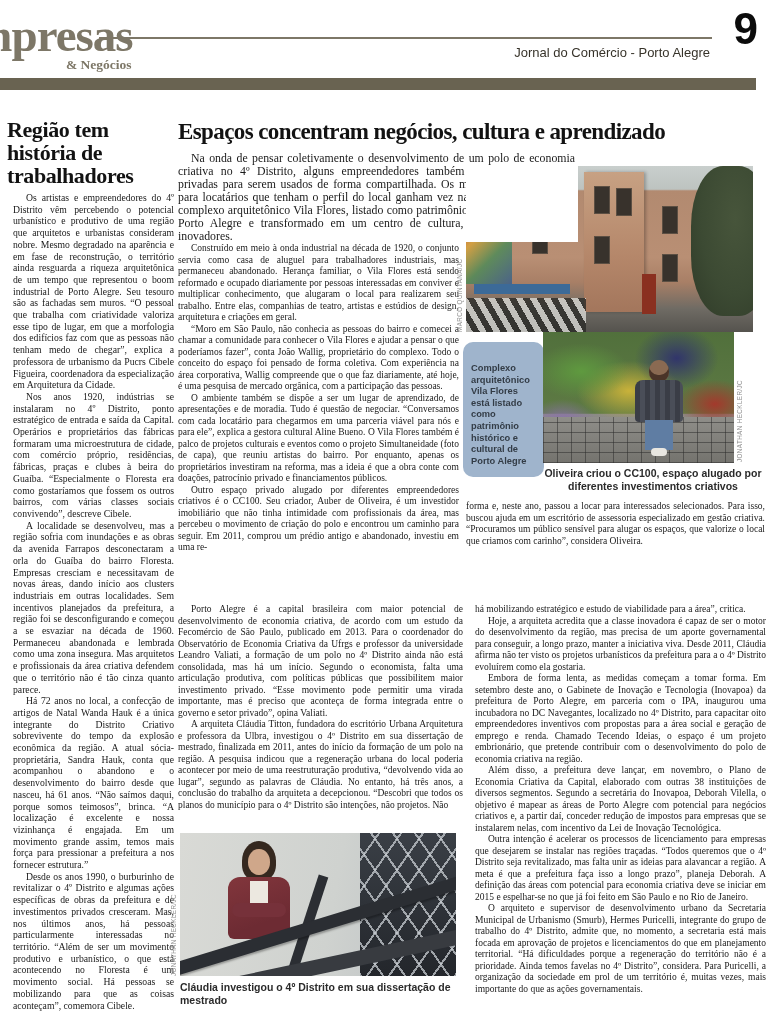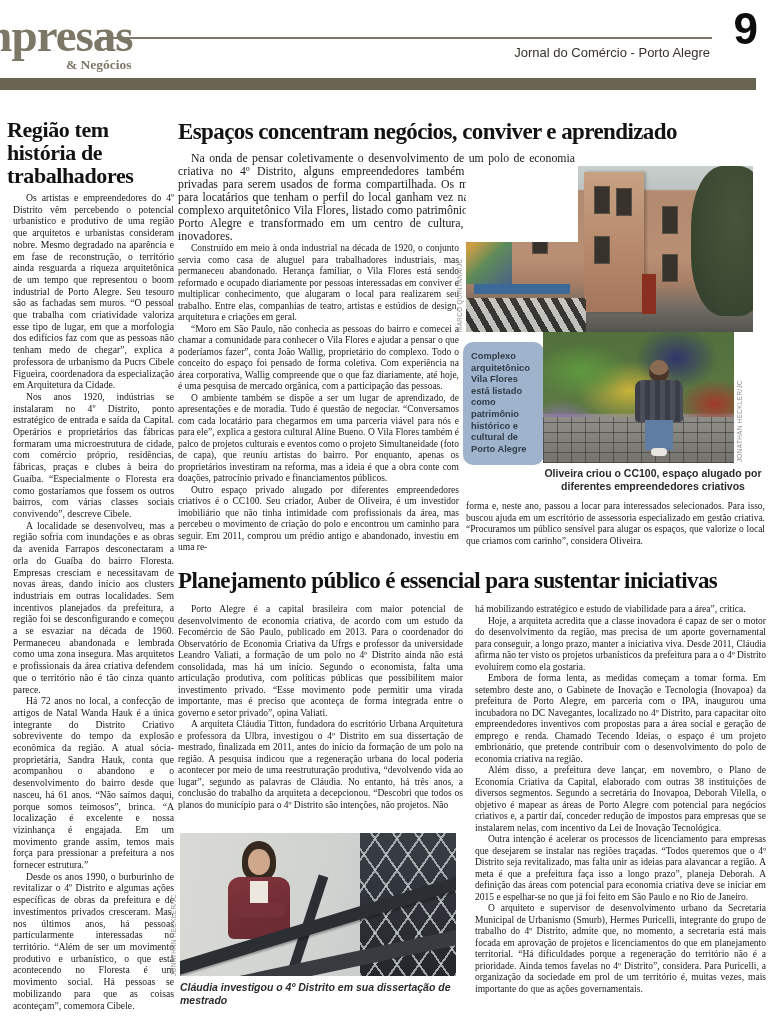--- a/index.html
+++ b/index.html
@@ -30,22 +30,22 @@
   .col-left{left:13px;top:192px;width:161px;font-size:9.7px;line-height:11.7px;}
   .blk-lead{left:178px;top:152px;width:397px;}
   .blk-narrow{left:178px;top:243px;width:281px;font-family:Liberation Serif, serif;}
   .blk-cont-right{left:466px;top:501px;width:299px;}
   .p3-col1{left:178px;top:604px;width:285px;}
   .p3-col2{left:475px;top:604px;width:291px;}
   
   .caption{position:absolute;font-family:"Liberation Sans",sans-serif;font-weight:bold;
         font-size:10.5px;line-height:13px;color:#2b2b2b;}
   .cap-oliveira{left:540px;top:467px;width:226px;text-align:center;}
-  .cap-claudia{left:180px;top:981px;width:290px;text-align:left;font-style:italic;}
-  .bluebox{position:absolute;left:463px;top:342px;width:66px;padding:9px 7px 10px 8px;
+  .cap-claudia{left:180px;top:981px;width:290px;text-align:left;}
+  .bluebox{position:absolute;left:463px;top:342px;width:66px;padding:21px 7px 10px 8px;
         background:#9fb4cc;border-radius:10px;font-family:"Liberation Sans",sans-serif;
         font-size:9.3px;line-height:11.6px;font-weight:bold;color:#333c46;}
   .vcredit{position:absolute;font-family:"Liberation Sans",sans-serif;font-size:6.3px;
         color:#8f8f8f;letter-spacing:.4px;writing-mode:vertical-rl;transform:rotate(180deg);}
   .cr-quintana{left:456px;top:246px;height:86px;}
   .cr-heckler1{left:736px;top:372px;height:90px;}
   .cr-heckler2{left:170px;top:866px;height:110px;}
   
   .photo{position:absolute;overflow:hidden;}
   .ph-building{left:466px;top:166px;width:287px;height:166px;
@@ -119,21 +119,21 @@
 
   <div class="headline hl-left">Região tem história de trabalhadores</div>
   <div class="bodytext col-left">
       <p>Os artistas e empreendedores do 4º Distrito vêm percebendo o potencial urbanístico e produtivo de uma região que arquitetos e urbanistas consideram nobre. Mesmo degradado na aparência e em fase de reconstrução, o território ainda resguarda a riqueza arquitetônica de um tempo que representou o boom industrial de Porto Alegre. Seu tesouro são as fachadas sem muros. “O pessoal que trabalha com criatividade valoriza esse tipo de lugar, em que a morfologia dos edifícios faz com que as pessoas não tenham medo de chegar”, explica a professora de urbanismo da Pucrs Cibele Figueira, coordenadora da especialização em Arquitetura da Cidade.</p>
       <p>Nos anos 1920, indústrias se instalaram no 4º Distrito, ponto estratégico de entrada e saída da Capital. Operários e proprietários das fábricas formaram uma microestrutura de cidade, com comércio próprio, residências, fábricas, praças e clubes à beira do Guaíba. “Especialmente o Floresta era como gostaríamos que fossem os outros bairros, com várias classes sociais convivendo”, descreve Cibele.</p>
       <p>A localidade se desenvolveu, mas a região sofria com inundações e as obras da avenida Farrapos desconectaram a orla do Guaíba do bairro Floresta. Empresas cresciam e necessitavam de novas áreas, dando início aos clusters industriais em outras localidades. Sem incentivos planejados da prefeitura, a região foi se desconfigurando e começou a se esvaziar na década de 1960. Permaneceu abandonada e lembrada como uma zona insegura. Mas arquitetos e profissionais da área criativa defendem que o território não é tão cinza quanto parece.</p>
       <p>Há 72 anos no local, a confecção de artigos de Natal Wanda Hauk é a única integrante do Distrito Criativo sobrevivente do tempo da explosão econômica da região. A atual sócia-proprietária, Sandra Hauk, conta que acompanhou o abandono e o desenvolvimento do bairro desde que nasceu, há 61 anos. “Não saímos daqui, porque somos teimosos”, brinca. “A localização é excelente e nossa vizinhança é engajada. Em um movimento grande assim, temos mais força para pressionar a prefeitura a nos fornecer estrutura.”</p>
       <p>Desde os anos 1990, o burburinho de revitalizar o 4º Distrito e algumas ações específicas de obras da prefeitura e de investimentos privados cresceram. Mas, nos últimos anos, há pessoas particularmente interessadas no território. “Além de ser um movimento produtivo e urbanístico, o que está acontecendo no Floresta é um movimento social. Há pessoas se mobilizando para que as coisas aconteçam”, comemora Cibele.</p>
     </div>
 
-  <div class="headline hl-espacos">Espaços concentram negócios, conviver e aprendizado</div>
+  <div class="headline hl-espacos">Espaços concentram negócios, cultura e aprendizado</div>
   <div class="bodytext lead blk-lead">
     <p>Na onda de pensar coletivamente o desenvolvimento de um polo de economia criativa no 4º Distrito, alguns empreendedores também investiram em áreas privadas para serem usados de forma compartilhada. Os multiespaços exclusivos para locatários que tenham o perfil do local ganham vez na região. Um deles é o complexo arquitetônico Vila Flores, listado como patrimônio histórico e cultural de Porto Alegre e transformado em um centro de cultura, educação e negócios inovadores.</p>
   </div>
   <div class="bodytext blk-narrow">
       <p>Construído em meio à onda industrial na década de 1920, o conjunto servia como casa de aluguel para trabalhadores industriais, mas permaneceu abandonado. Herança familiar, o Vila Flores está sendo reformado e ocupado diariamente por pessoas interessadas em conviver e multiplicar conhecimento, que alugaram o local para realizarem seu trabalho. Entre elas, companhias de teatro, artistas e estúdios de design, arquitetura e criações em geral.</p>
       <p>“Moro em São Paulo, não conhecia as pessoas do bairro e comecei a chamar a comunidade para conhecer o Vila Flores e ajudar a pensar o que poderíamos fazer”, conta João Wallig, proprietário do complexo. Todo o conceito do espaço foi pensado de forma coletiva. Com experiência na área corporativa, Wallig compreende que o que faz diariamente, até hoje, é uma pesquisa de mercado orgânica, com a participação das pessoas.</p>
       <p>O ambiente também se dispõe a ser um lugar de aprendizado, de apresentações e de moradia. Tudo é questão de negociar. “Conversamos com cada locatário para chegarmos em uma parceria viável para nós e para ele”, explica a gestora cultural Aline Bueno. O Vila Flores também é palco de projetos culturais e eventos como o projeto Simultaneidade (foto de capa), que reuniu artistas do bairro. Por enquanto, apenas os proprietários investiram na reforma, mas a ideia é que a obra conte com doações, patrocínio privado e financiamentos públicos.</p>
       <p>Outro espaço privado alugado por diferentes empreendedores criativos é o CC100. Seu criador, Auber de Oliveira, é um investidor imobiliário que não tinha intimidade com profissionais da área, mas percebeu o movimento de criação do polo e encontrou um caminho para seguir. Em 2011, comprou um prédio antigo e abandonado, investiu em uma re-</p>
     </div>
   <div class="bodytext blk-cont-right no-first-indent">
@@ -164,23 +164,22 @@
   <div class="photo ph-graffiti">
     <div class="cobbles"></div>
     <div class="man">
       <div class="man-head"></div>
       <div class="man-shirt"></div>
       <div class="man-jeans"></div>
       <div class="man-shoe"></div>
     </div>
   </div>
   <div class="vcredit cr-heckler1">JONATHAN HECKLER/JC</div>
-  <div class="caption cap-oliveira">Oliveira criou o CC100, espaço alugado por diferentes empreendedores criativos</div>
-
-  <div class="headline hl-planej">Planejamento público é essencial para sustentar iniciativas</div>
+  <div class="caption cap-oliveira">Oliveira criou o CC100, espaço alugado por diferentes investimentos criativos</div>
+
   <div class="bodytext p3-col1">
       <p>Porto Alegre é a capital brasileira com maior potencial de desenvolvimento de economia criativa, de acordo com um estudo da Fecomércio de São Paulo, publicado em 2013. Para o coordenador do Observatório de Economia Criativa da Ufrgs e professor da universidade Leandro Valiati, a formação de um polo no 4º Distrito ainda não está consolidada, mas há um início. Segundo o economista, falta uma articulação produtiva, com políticas públicas que possibilitem maior investimento privado. “Esse movimento pode permitir uma virada importante, mas é preciso que aconteça de forma integrada entre o governo e setor privado”, opina Valiati.</p>
       <p>A arquiteta Cláudia Titton, fundadora do escritório Urbana Arquitetura e professora da Ulbra, investigou o 4º Distrito em sua dissertação de mestrado, finalizada em 2011, antes do início da formação de um polo na região. A pesquisa indicou que a regeneração urbana do local poderia acontecer por meio de uma reestruturação produtiva, “devolvendo vida ao lugar”, segundo as palavras de Cláudia. No entanto, há três anos, a conclusão do trabalho da arquiteta a decepcionou. “Descobri que todos os planos do município para o 4º Distrito são intenções, não projetos. Não</p>
     </div>
   <div class="bodytext p3-col2 no-first-indent">
       <p>há mobilizando estratégico e estudo de viabilidade para a área”, critica.</p>
       <p>Hoje, a arquiteta acredita que a classe inovadora é capaz de ser o motor do desenvolvimento da região, mas precisa de um aporte governamental para conseguir, a longo prazo, manter a iniciativa viva. Desde 2011, Cláudia afirma não ter visto os projetos urbanísticos da prefeitura para a o 4º Distrito evoluírem como ela gostaria.</p>
       <p>Embora de forma lenta, as medidas começam a tomar forma. Em setembro deste ano, o Gabinete de Inovação e Tecnologia (Inovapoa) da prefeitura de Porto Alegre, em parceria com o IPA, inaugurou uma incubadora no DC Navegantes, localizado no 4º Distrito, para capacitar oito empreendedores inventivos com propostas para a área social e geração de emprego e renda. Chamado Tecendo Ideias, o espaço é um projeto embrionário, que pretende contribuir com o desenvolvimento do polo de economia criativa na região.</p>
       <p>Além disso, a prefeitura deve lançar, em novembro, o Plano de Economia Criativa da Capital, elaborado com outras 38 instituições de diversos segmentos. Segundo a secretária do Inovapoa, Deborah Vilella, o objetivo é mapear as áreas de Porto Alegre com potencial para negócios criativos e, a partir daí, conceder redução de impostos para empresas que se instalarem nelas, com incentivo da Lei de Inovação Tecnológica.</p>
       <p>Outra intenção é acelerar os processos de licenciamento para empresas que desejarem se instalar nas regiões traçadas. “Todos queremos que o 4º Distrito seja revitalizado, mas falta unir as ideias para alavancar a região. A meta é que a prefeitura faça isso a longo prazo”, planeja Deborah. A definição das áreas com potencial para economia criativa deve se iniciar em 2015 e espelhar-se no que já foi feito em São Paulo e no Rio de Janeiro.</p>

